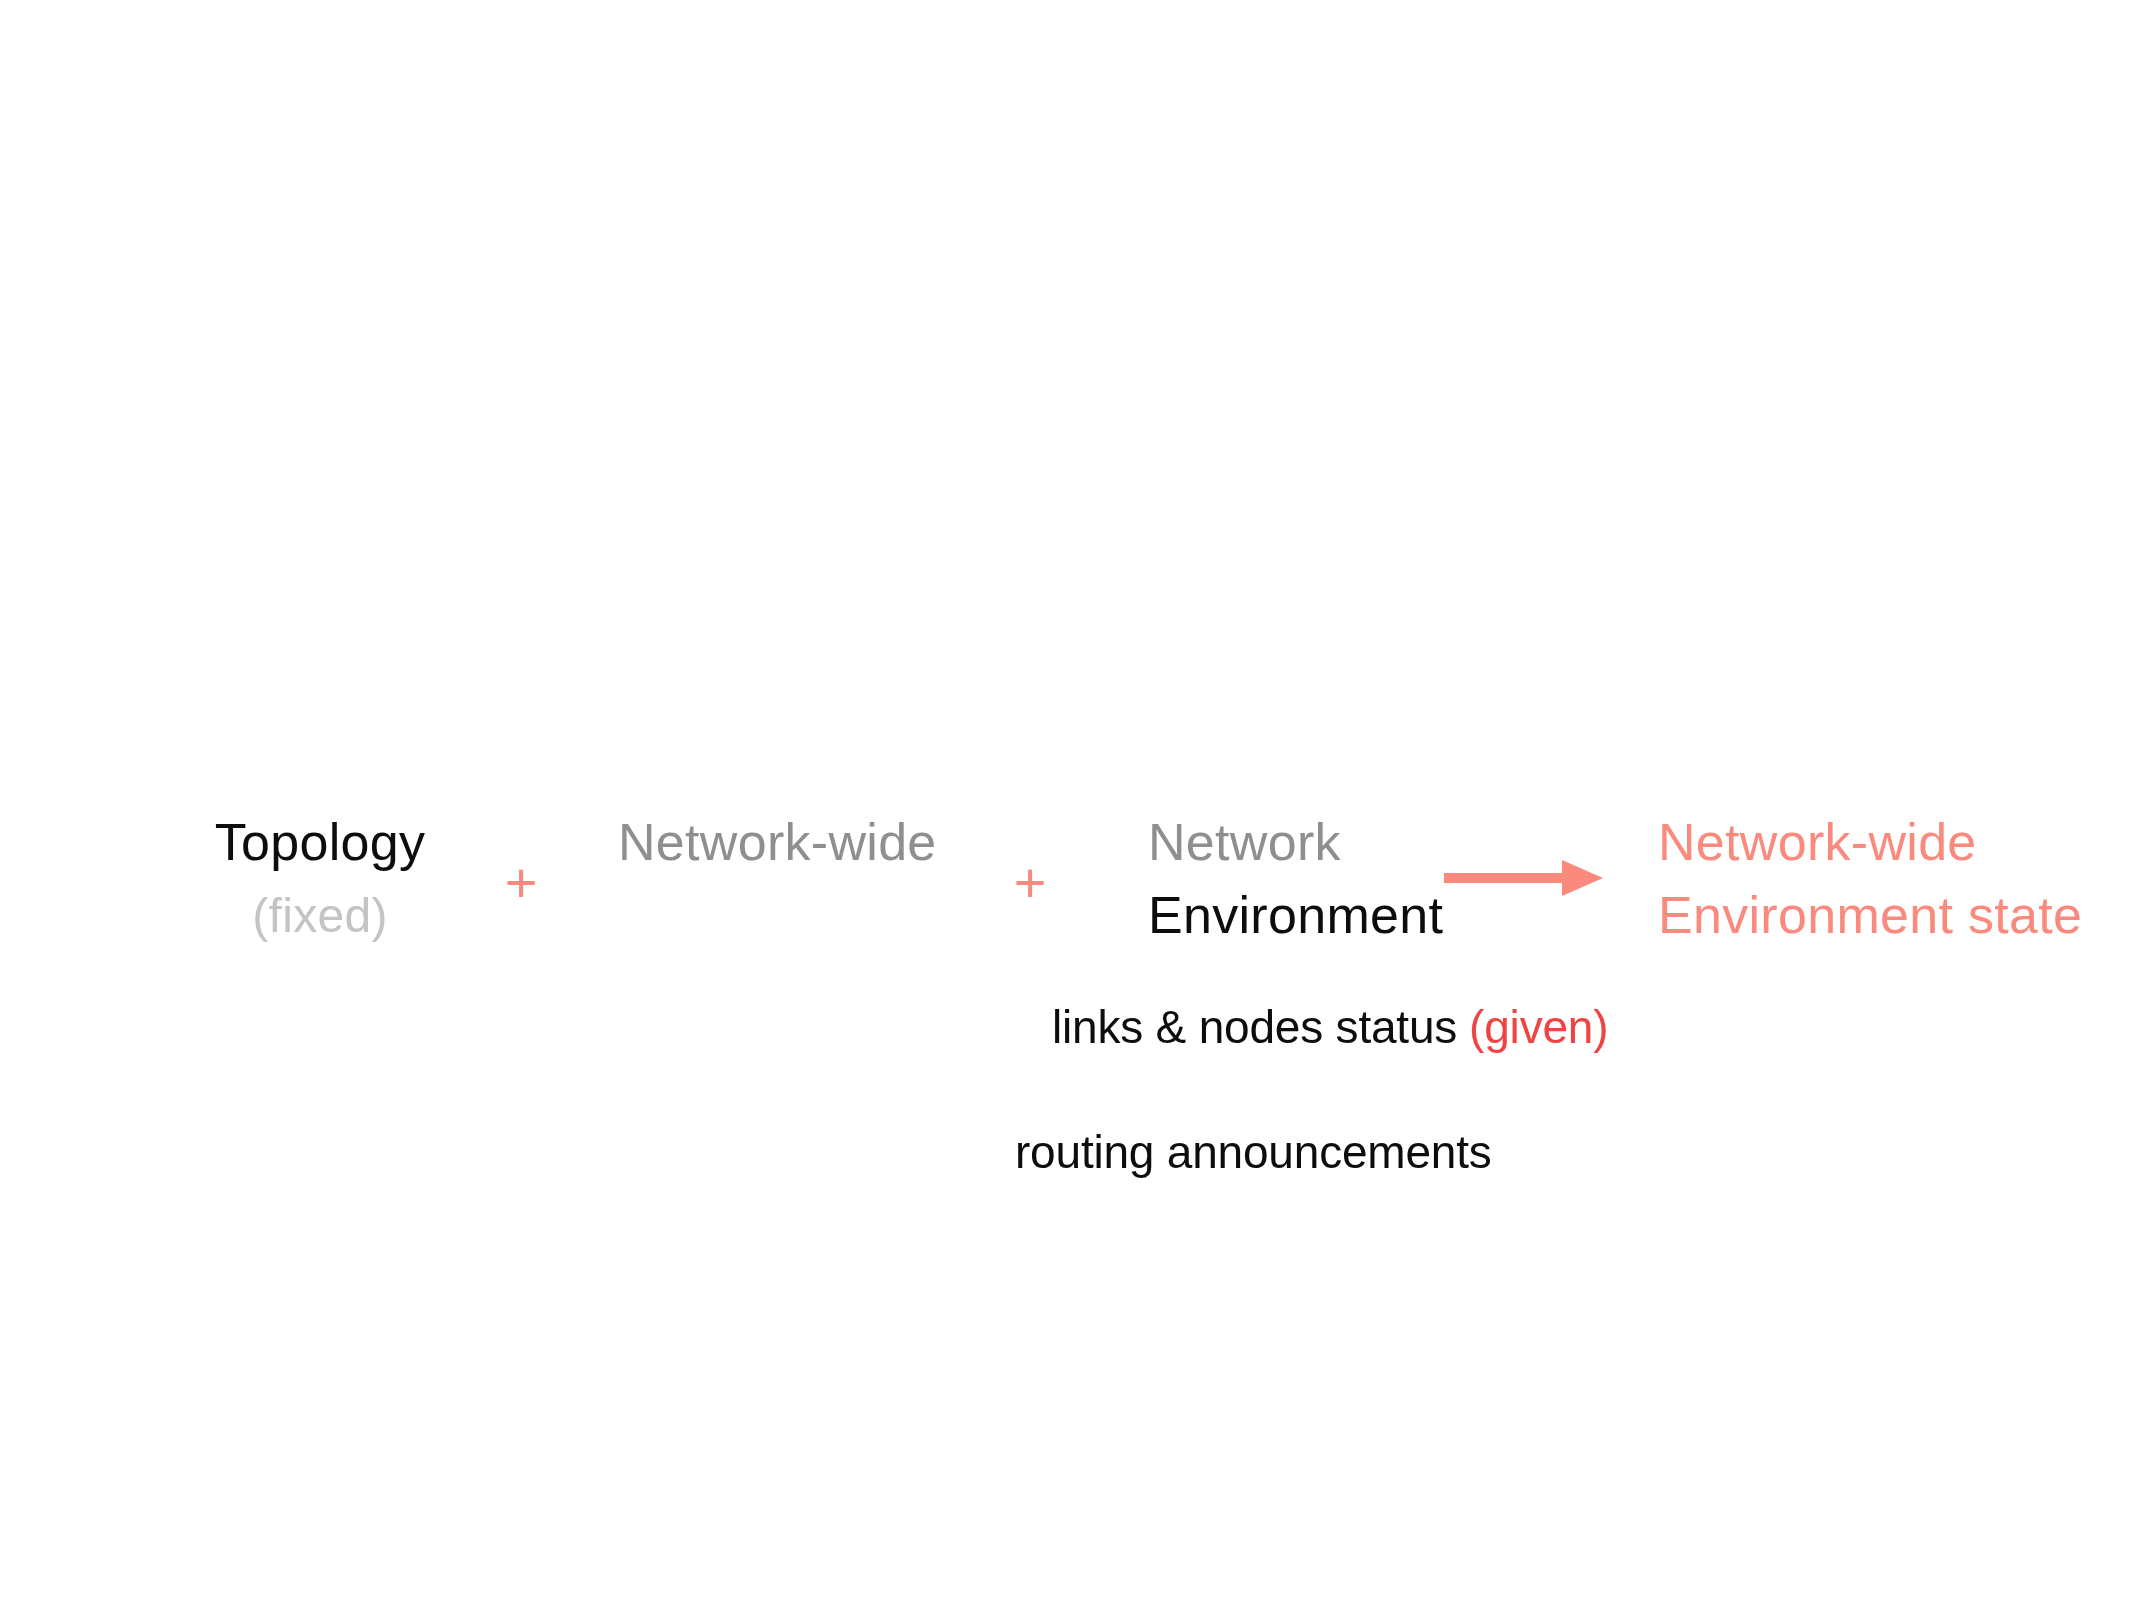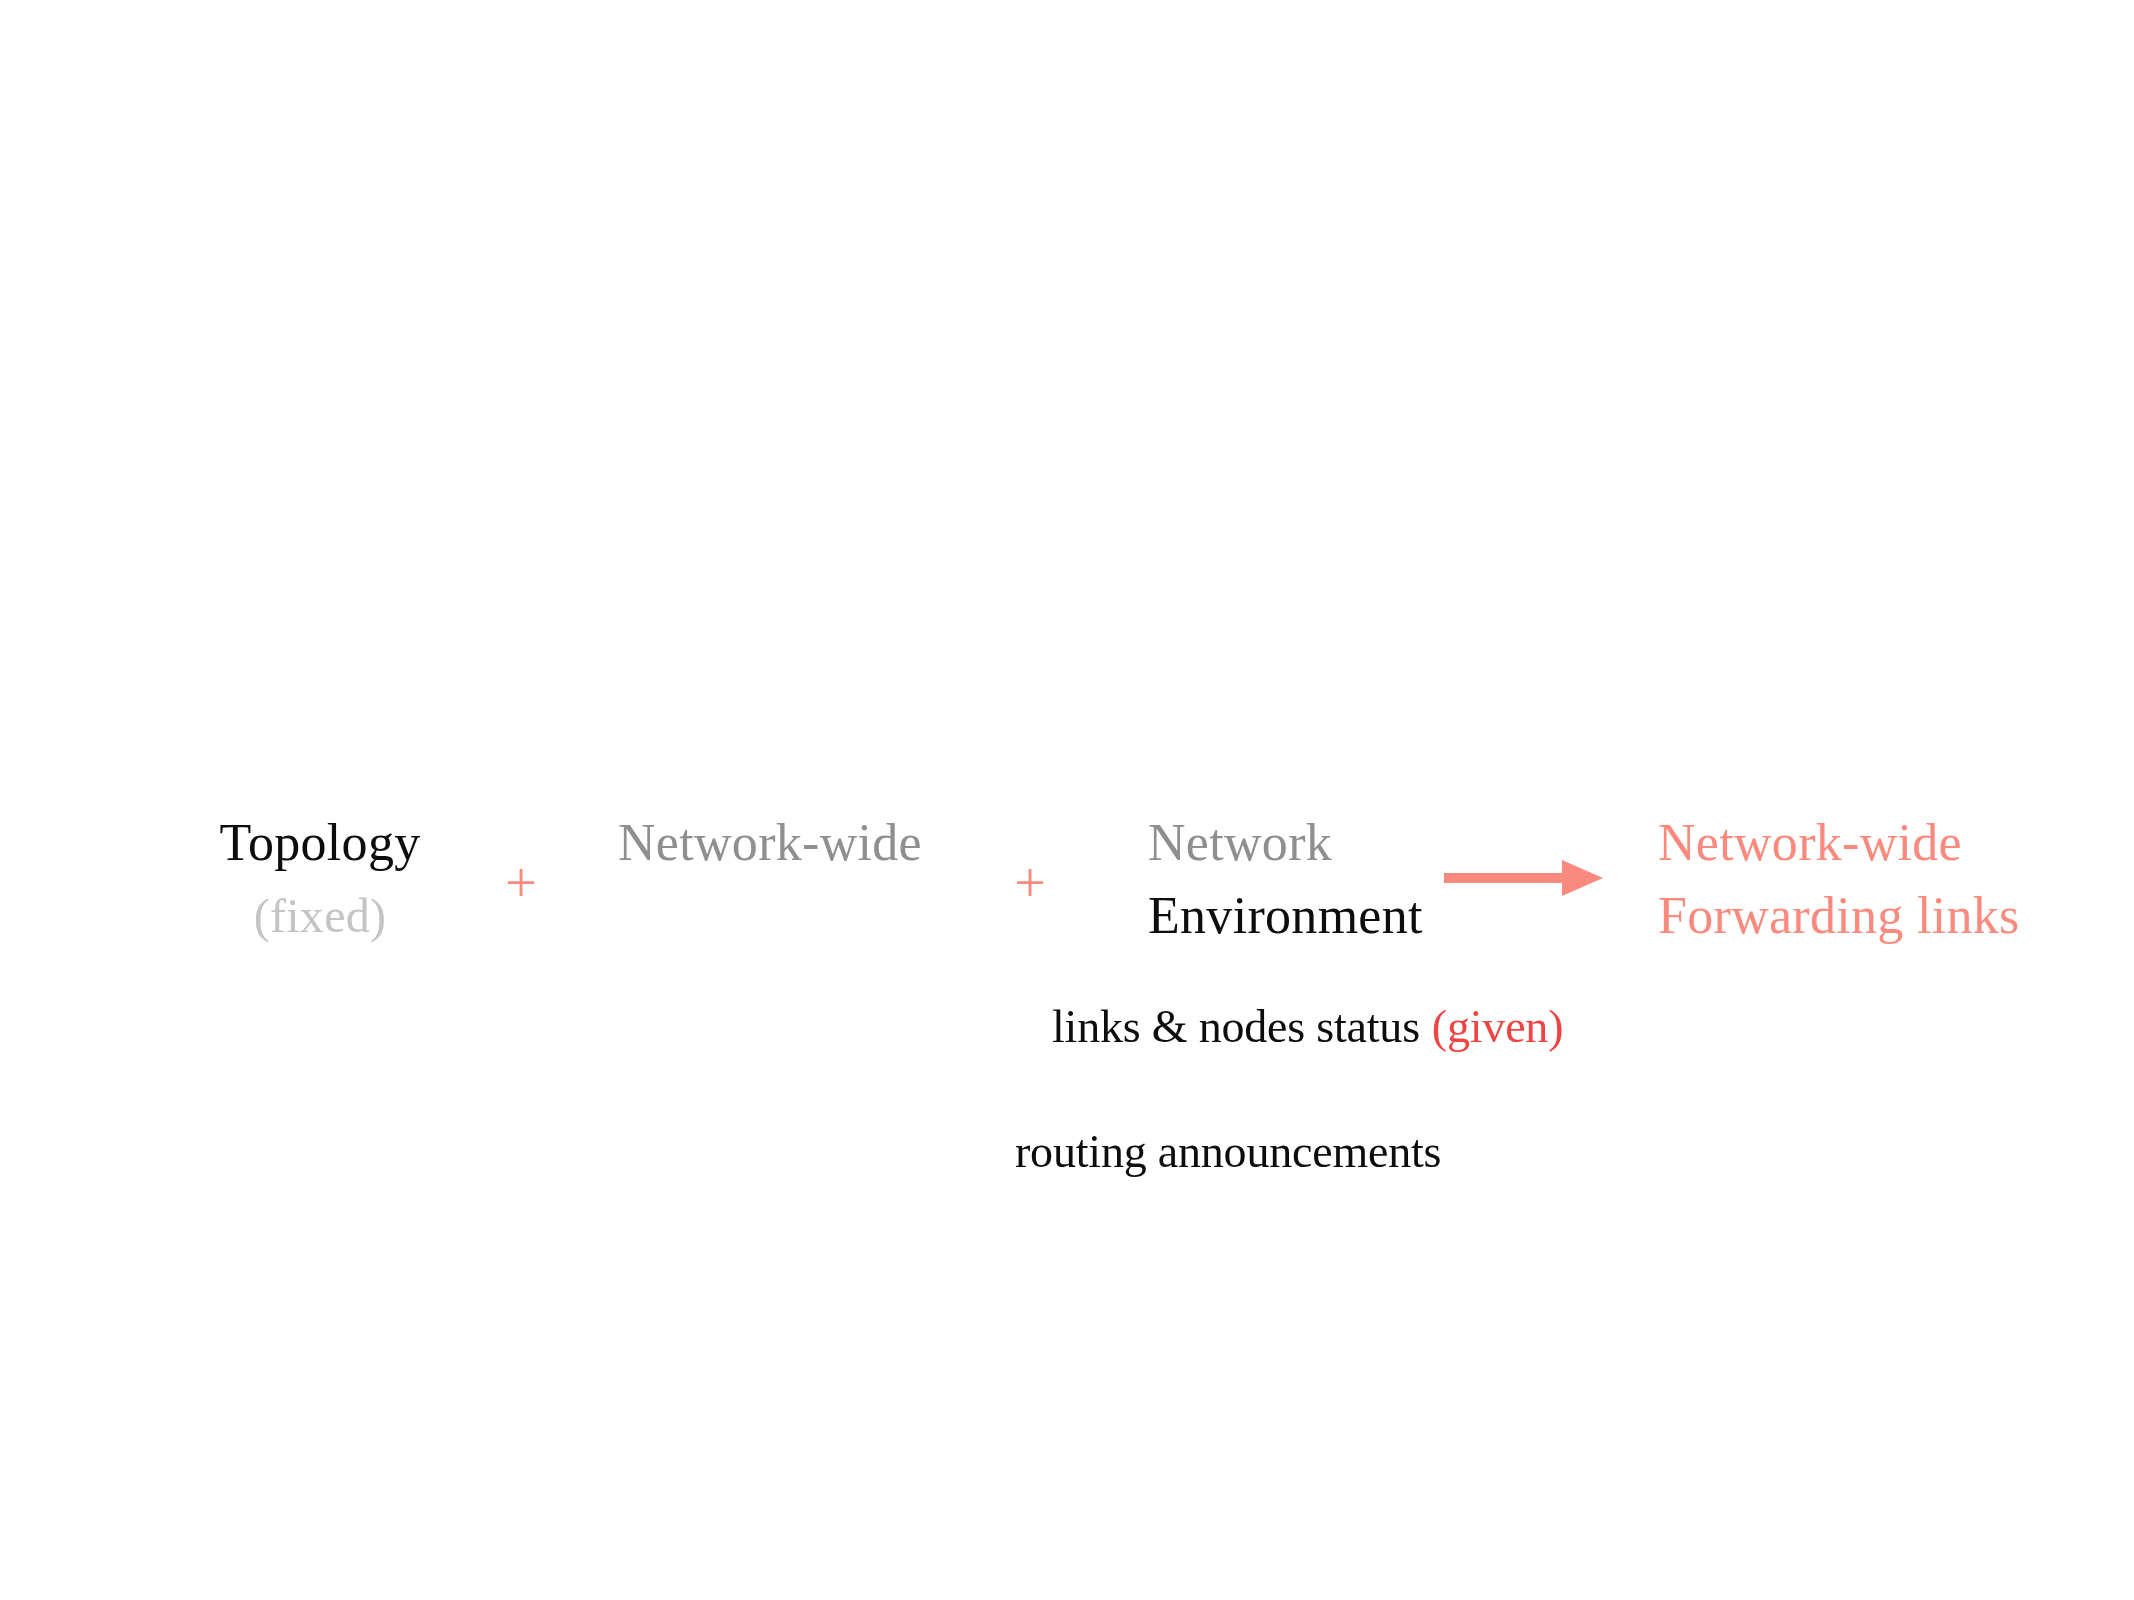--- a/index.html
+++ b/index.html
@@ -7,21 +7,21 @@
     margin: 0;
     padding: 0;
     background: #ffffff;
   }
   .slide {
     position: relative;
     width: 2134px;
     height: 1600px;
     background: #ffffff;
     overflow: hidden;
-    font-family: Liberation Serif, serif;
+    font-family: Liberation Sans, sans-serif;
   }
   .term {
     position: absolute;
   }
   .row {
     height: 73px;
     line-height: 73px;
     font-size: 52px;
     letter-spacing: 0.3px;
     white-space: nowrap;
@@ -86,21 +86,21 @@
     <div class="row c-black">Environment</div>
   </div>
 
   <svg id="arrow" width="160" height="42" viewBox="0 0 160 42">
     <rect x="0" y="16" width="122" height="10" fill="#fa8a7e"></rect>
     <polygon points="118,3 159,21 118,39" fill="#fa8a7e"></polygon>
   </svg>
 
   <div class="term" id="fwd">
     <div class="row c-salmon">Network-wide</div>
-    <div class="row c-salmon">Forwarding links</div>
+    <div class="row c-salmon">Environment state</div>
   </div>
 
   <div class="sub" id="sub1">
     <span>links &amp; nodes status</span><span class="paren">(given)</span>
   </div>
   <div class="sub" id="sub2">routing announcements</div>
 
 </div>
 
 </body></html>

